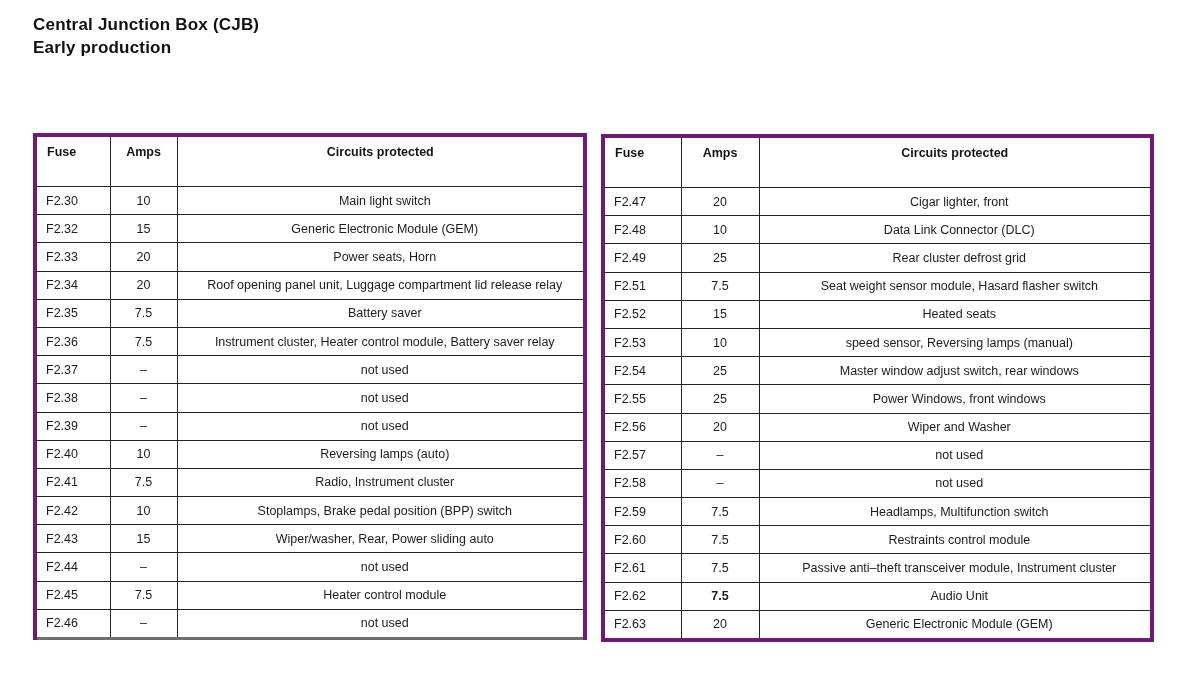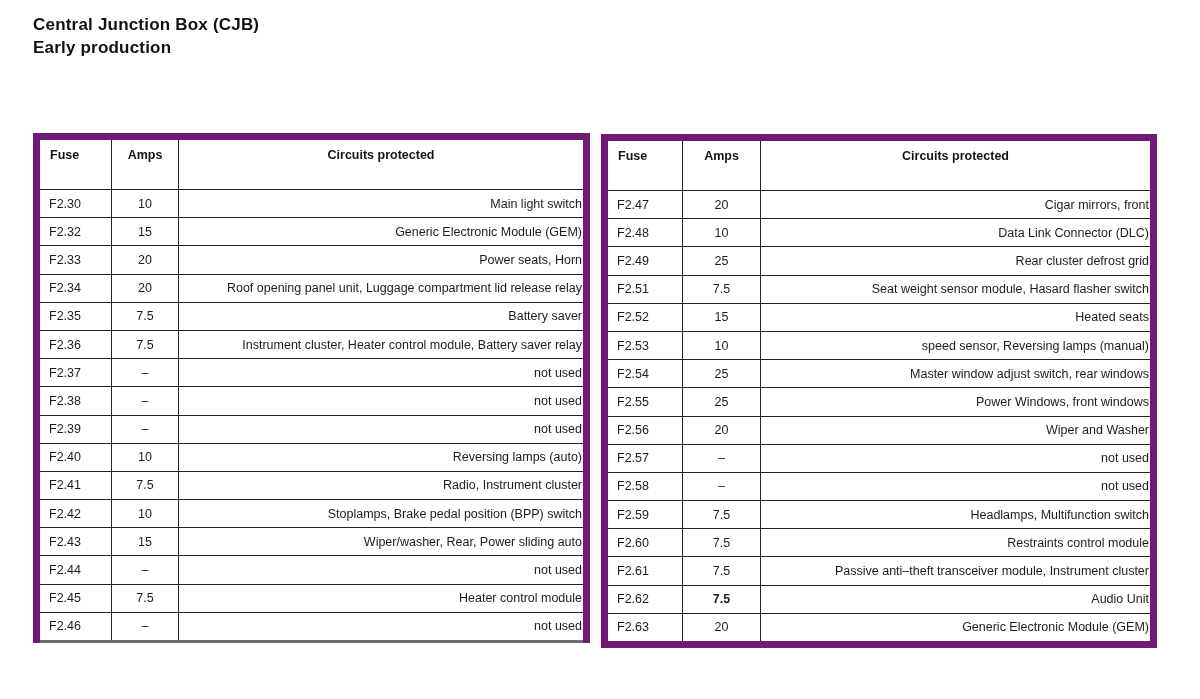--- a/index.html
+++ b/index.html
@@ -38,21 +38,21 @@
   }
   #table-left  { left: 33px;  top: 133px; width: 550px; border-bottom: 3px solid #6e6e6e; }
   #table-right { left: 601px; top: 134px; width: 549px; }
   table.fuse-table th,
   table.fuse-table td {
     border: 1.5px solid #232323;
     overflow: hidden;
     white-space: nowrap;
   }
   table.fuse-table {
-    border: 7px solid #701a75;
+    border: 4px solid #701a75;
   }
   table.fuse-table thead th {
     height: 40px;
     font-weight: bold;
     vertical-align: top;
     padding-top: 8px;
     font-size: 12.5px;
     color: #141414;
   }
   table.fuse-table thead th.h-fuse {
@@ -72,21 +72,21 @@
     padding-left: 9px;
     margin-left: 36px;
   }
   table.fuse-table td.amps {
     text-align: center;
   }
   table.fuse-table td.amps.bold {
     font-weight: bold;
   }
   table.fuse-table td.circuit {
-    text-align: right;
+    text-align: center;
     padding-left: 10px;
   }
 </style>
 </head>
 <body>
 
 <div class="page">
 
   <div class="doc-title">
     <div>Central Junction Box (CJB)</div>
@@ -200,21 +200,21 @@
       <tr>
         <th class="h-fuse">Fuse</th>
         <th class="h-amps">Amps</th>
         <th class="h-circuit">Circuits protected</th>
       </tr>
     </thead>
     <tbody>
         <tr>
           <td class="fuse">F2.47</td>
           <td class="amps">20</td>
-          <td class="circuit">Cigar mirrors, front</td>
+          <td class="circuit">Cigar lighter, front</td>
         </tr>
         <tr>
           <td class="fuse">F2.48</td>
           <td class="amps">10</td>
           <td class="circuit">Data Link Connector (DLC)</td>
         </tr>
         <tr>
           <td class="fuse">F2.49</td>
           <td class="amps">25</td>
           <td class="circuit">Rear cluster defrost grid</td>

